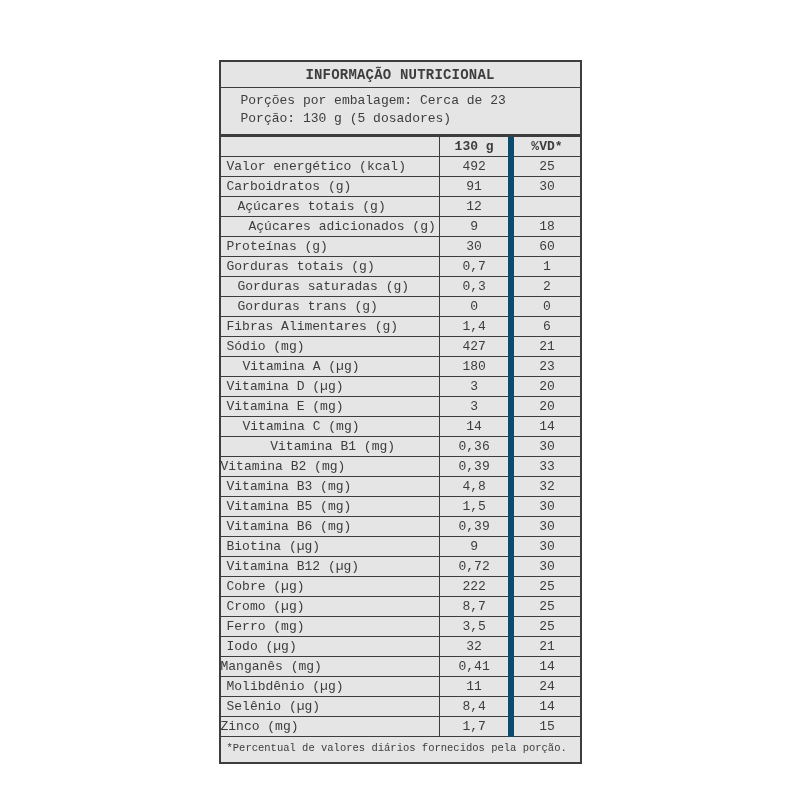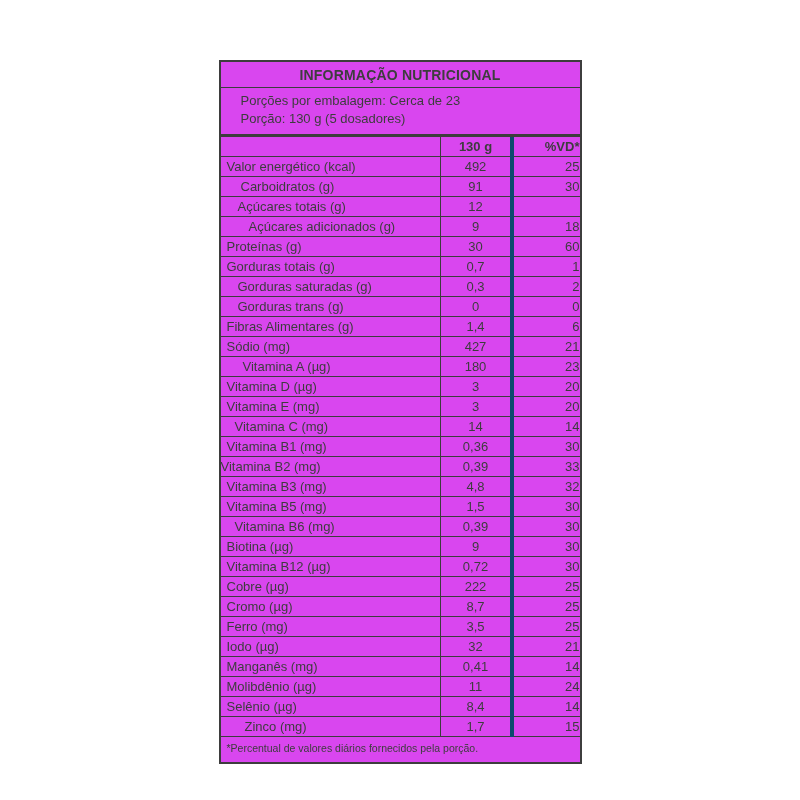--- a/index.html
+++ b/index.html
@@ -15,21 +15,22 @@
   .page {
     width: 800px;
     height: 800px;
     background: #ffffff;
   }
   .label {
     width: 363px;
     margin: 60px auto 0 auto;
     border: 2px solid #3d3d3d;
     box-sizing: border-box;
-    background: #d946ef;
+    background: #e5e5e5;
+    font-family: Liberation Mono, monospace;
   }
   .title {
     font-weight: bold;
     font-size: 14px;
     text-align: center;
     padding: 5px 4px 4px 4px;
     letter-spacing: 0.2px;
     border-bottom: 1.5px solid #3d3d3d;
   }
   .servings {
@@ -48,21 +49,21 @@
   table.nutrition-table td {
     height: 19px;
     line-height: 19px;
     padding: 0;
     border-bottom: 1px solid #3d3d3d;
     overflow: hidden;
     white-space: nowrap;
   }
   .name-col  { width: 62%;  text-align: left; padding-left: 6px; }
   .val-col   { width: 19.5%; text-align: center; border-left: 1px solid #3d3d3d; }
-  .vd-col    { width: 18.5%; text-align: right; border-left: 4px solid #0c4a6e; }
+  .vd-col    { width: 18.5%; text-align: center; border-left: 6px solid #0c4a6e; }
   thead th { font-weight: bold; }
   .footnote {
     font-size: 10.5px;
     padding: 5px 6px 8px 6px;
   }
 </style>
 </head>
 <body>
 
 <div class="page">
@@ -84,21 +85,21 @@
         </tr>
       </thead>
       <tbody>
   <tr>
     <td class="name-col" style="padding-left: 6px;">Valor energético (kcal)</td>
     <td class="val-col">492</td>
     <td class="vd-col">25</td>
   </tr>
 
   <tr>
-    <td class="name-col" style="padding-left: 20px;">Carboidratos (g)</td>
+    <td class="name-col" style="padding-left: 6px;">Carboidratos (g)</td>
     <td class="val-col">91</td>
     <td class="vd-col">30</td>
   </tr>
 
   <tr>
     <td class="name-col" style="padding-left: 17px;">Açúcares totais (g)</td>
     <td class="val-col">12</td>
     <td class="vd-col"></td>
   </tr>
 
@@ -156,27 +157,27 @@
     <td class="vd-col">20</td>
   </tr>
 
   <tr>
     <td class="name-col" style="padding-left: 6px;">Vitamina E (mg)</td>
     <td class="val-col">3</td>
     <td class="vd-col">20</td>
   </tr>
 
   <tr>
-    <td class="name-col" style="padding-left: 14px; margin-top: 24px;">Vitamina C (mg)</td>
+    <td class="name-col" style="padding-left: 22px; margin-top: 24px;">Vitamina C (mg)</td>
     <td class="val-col">14</td>
     <td class="vd-col">14</td>
   </tr>
 
   <tr>
-    <td class="name-col" style="padding-left: 6px;">Vitamina B1 (mg)</td>
+    <td class="name-col" style="padding-left: 6px; text-align: center;">Vitamina B1 (mg)</td>
     <td class="val-col">0,36</td>
     <td class="vd-col">30</td>
   </tr>
 
   <tr>
     <td class="name-col" style="padding-left: 0;">Vitamina B2 (mg)</td>
     <td class="val-col">0,39</td>
     <td class="vd-col">33</td>
   </tr>
 
@@ -186,21 +187,21 @@
     <td class="vd-col">32</td>
   </tr>
 
   <tr>
     <td class="name-col" style="padding-left: 6px;">Vitamina B5 (mg)</td>
     <td class="val-col">1,5</td>
     <td class="vd-col">30</td>
   </tr>
 
   <tr>
-    <td class="name-col" style="padding-left: 14px;">Vitamina B6 (mg)</td>
+    <td class="name-col" style="padding-left: 6px;">Vitamina B6 (mg)</td>
     <td class="val-col">0,39</td>
     <td class="vd-col">30</td>
   </tr>
 
   <tr>
     <td class="name-col" style="padding-left: 6px;">Biotina (µg)</td>
     <td class="val-col">9</td>
     <td class="vd-col">30</td>
   </tr>
 
@@ -229,39 +230,39 @@
     <td class="vd-col">25</td>
   </tr>
 
   <tr>
     <td class="name-col" style="padding-left: 6px;">Iodo (µg)</td>
     <td class="val-col">32</td>
     <td class="vd-col">21</td>
   </tr>
 
   <tr>
-    <td class="name-col" style="padding-left: 6px;">Manganês (mg)</td>
+    <td class="name-col" style="">Manganês (mg)</td>
     <td class="val-col">0,41</td>
     <td class="vd-col">14</td>
   </tr>
 
   <tr>
     <td class="name-col" style="padding-left: 6px;">Molibdênio (µg)</td>
     <td class="val-col">11</td>
     <td class="vd-col">24</td>
   </tr>
 
   <tr>
     <td class="name-col" style="padding-left: 6px;">Selênio (µg)</td>
     <td class="val-col">8,4</td>
     <td class="vd-col">14</td>
   </tr>
 
   <tr>
-    <td class="name-col" style="padding-left: 24px; margin-top: 12px;">Zinco (mg)</td>
+    <td class="name-col" style="padding-left: 0; margin-top: 12px;">Zinco (mg)</td>
     <td class="val-col">1,7</td>
     <td class="vd-col">15</td>
   </tr>
 </tbody>
     </table>
 
     <div class="footnote">*Percentual de valores diários fornecidos pela porção.</div>
 
   </div>
 </div>

